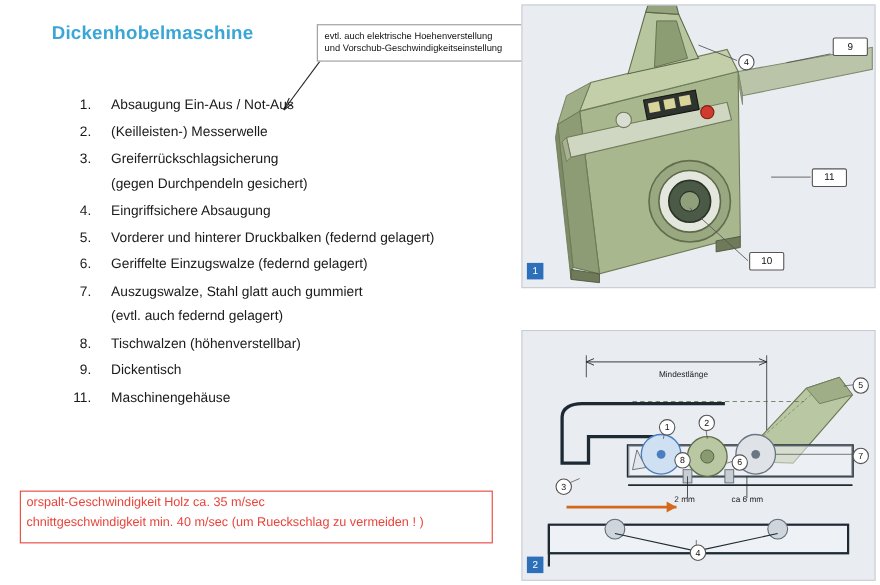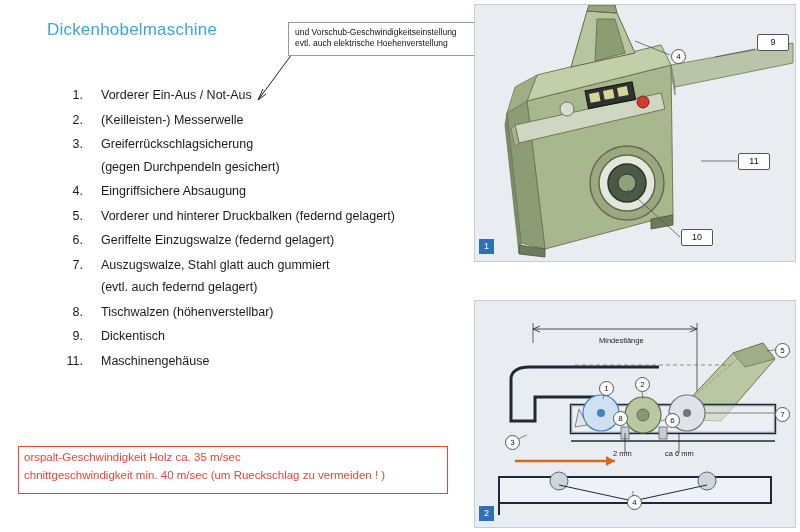--- a/index.html
+++ b/index.html
@@ -22,21 +22,21 @@
     top: 0;
     width: 470px;
     height: 532px;
   }
 
   #slide-title {
     position: absolute;
     left: 47px;
     top: 20px;
     font-size: 17px;
-    font-weight: normal;
+    font-weight: bold;
     color: #3aa6d8;
     letter-spacing: .2px;
   }
 
   
   #feature-list {
     position: absolute;
     left: 55px;
     top: 88px;
     width: 400px;
@@ -176,28 +176,28 @@
 <div id="left-column">
 
   <div id="slide-title">Dickenhobelmaschine</div>
 
   <svg id="callout-leader" viewBox="0 0 50 62">
     <path d="M48 2 L8 56" stroke="#222" stroke-width="1" fill="none"></path>
     <path d="M8 56 L16 50 M8 56 L13 45" stroke="#222" stroke-width="1" fill="none"></path>
   </svg>
 
   <div id="callout-box">
+    <div>evtl. auch elektrische Hoehenverstellung</div>
     <div>und Vorschub-Geschwindigkeitseinstellung</div>
-    <div>evtl. auch elektrische Hoehenverstellung</div>
   </div>
 
   <div id="feature-list">
     <div class="list-row">
       <span class="list-num">1.</span>
-      <span class="list-text">Vorderer Ein-Aus / Not-Aus</span>
+      <span class="list-text">Absaugung Ein-Aus / Not-Aus</span>
     </div>
     <div class="list-row">
       <span class="list-num">2.</span>
       <span class="list-text">(Keilleisten-) Messerwelle</span>
     </div>
     <div class="list-row">
       <span class="list-num">3.</span>
       <span class="list-text">Greiferrückschlagsicherung</span>
     </div>
     <div class="list-row sub">

